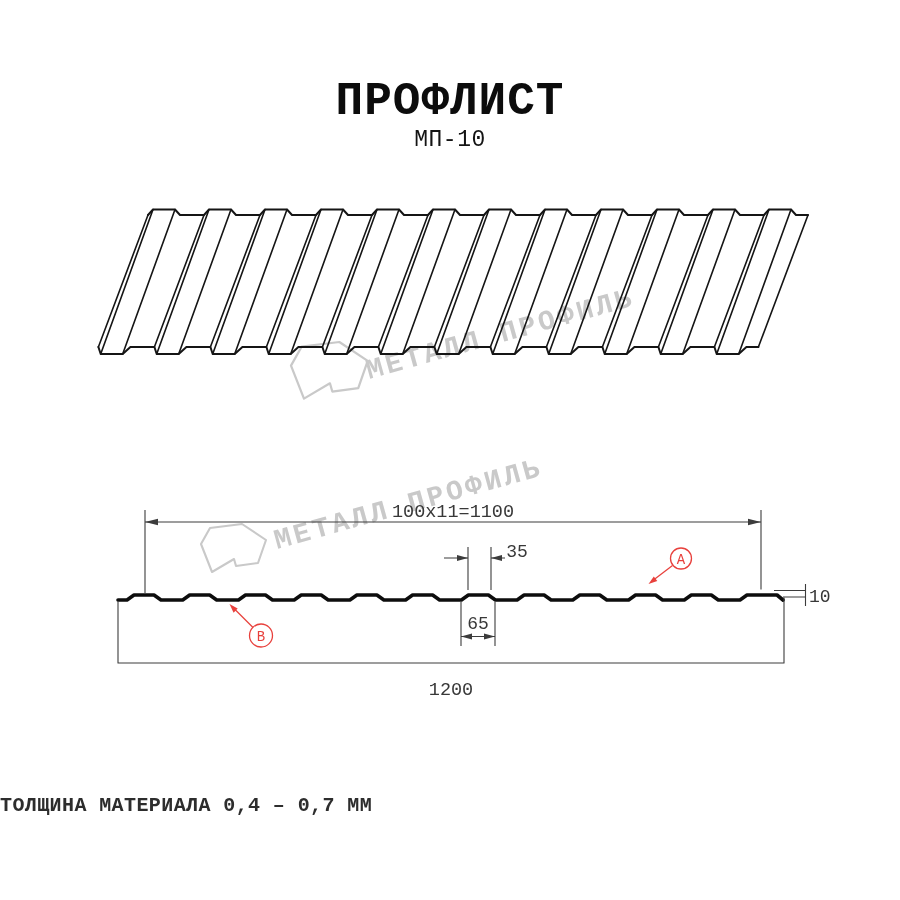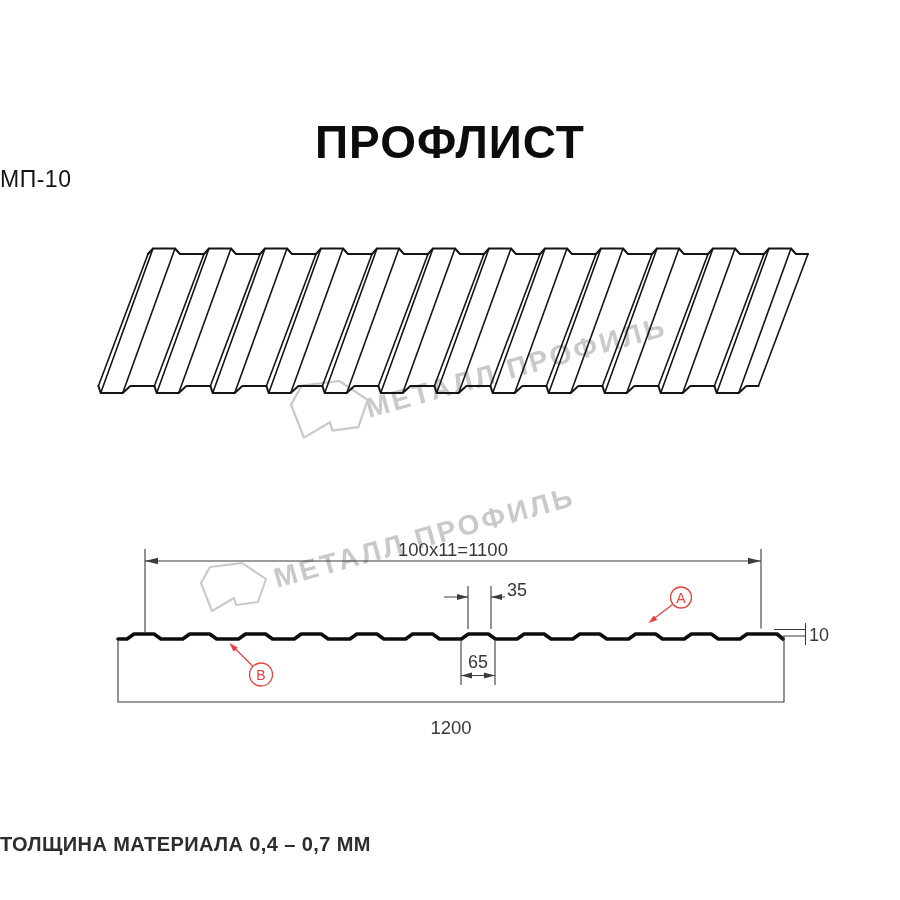--- a/index.html
+++ b/index.html
@@ -1,20 +1,20 @@
 <!DOCTYPE html>
 <html><head>
 <meta charset="utf-8">
 <style>
   html,body{margin:0;padding:0;background:#ffffff;}
   .page{position:relative;width:900px;height:835px;background:#ffffff;overflow:hidden;
-        font-family:Liberation Sans, sans-serif;margin-top:39px;}
+        font-family:Liberation Mono, monospace;}
   .title{position:absolute;top:76px;left:0;width:100%;text-align:center;
          font-size:46px;font-weight:700;letter-spacing:1px;color:#0c0c0c;}
-  .subtitle{position:absolute;top:127px;left:0;width:100%;
+  .subtitle{position:absolute;top:127px;left:0;width:100%;text-align:center;
          font-size:23px;font-weight:400;letter-spacing:0.5px;color:#141414;}
   .footer{position:absolute;top:794px;left:0;width:100%;text-align:left;
          font-size:20px;font-weight:600;letter-spacing:0.4px;color:#2d2d2d;}
   svg.drawing{position:absolute;left:0;top:0;width:900px;height:900px;}
   .wm-text{font-size:28px;font-weight:700;letter-spacing:3px;fill:#c9c9c9;}
   .dim-text{font-size:18.5px;fill:#383838;}
   .dim-text-sm{font-size:18px;fill:#383838;}
   .callout-letter{font-size:14px;fill:#e8403c;font-weight:400;}
   .thin{stroke:#3c3c3c;stroke-width:1.1;fill:none;}
   .thin-fill{fill:#3c3c3c;stroke:none;}

